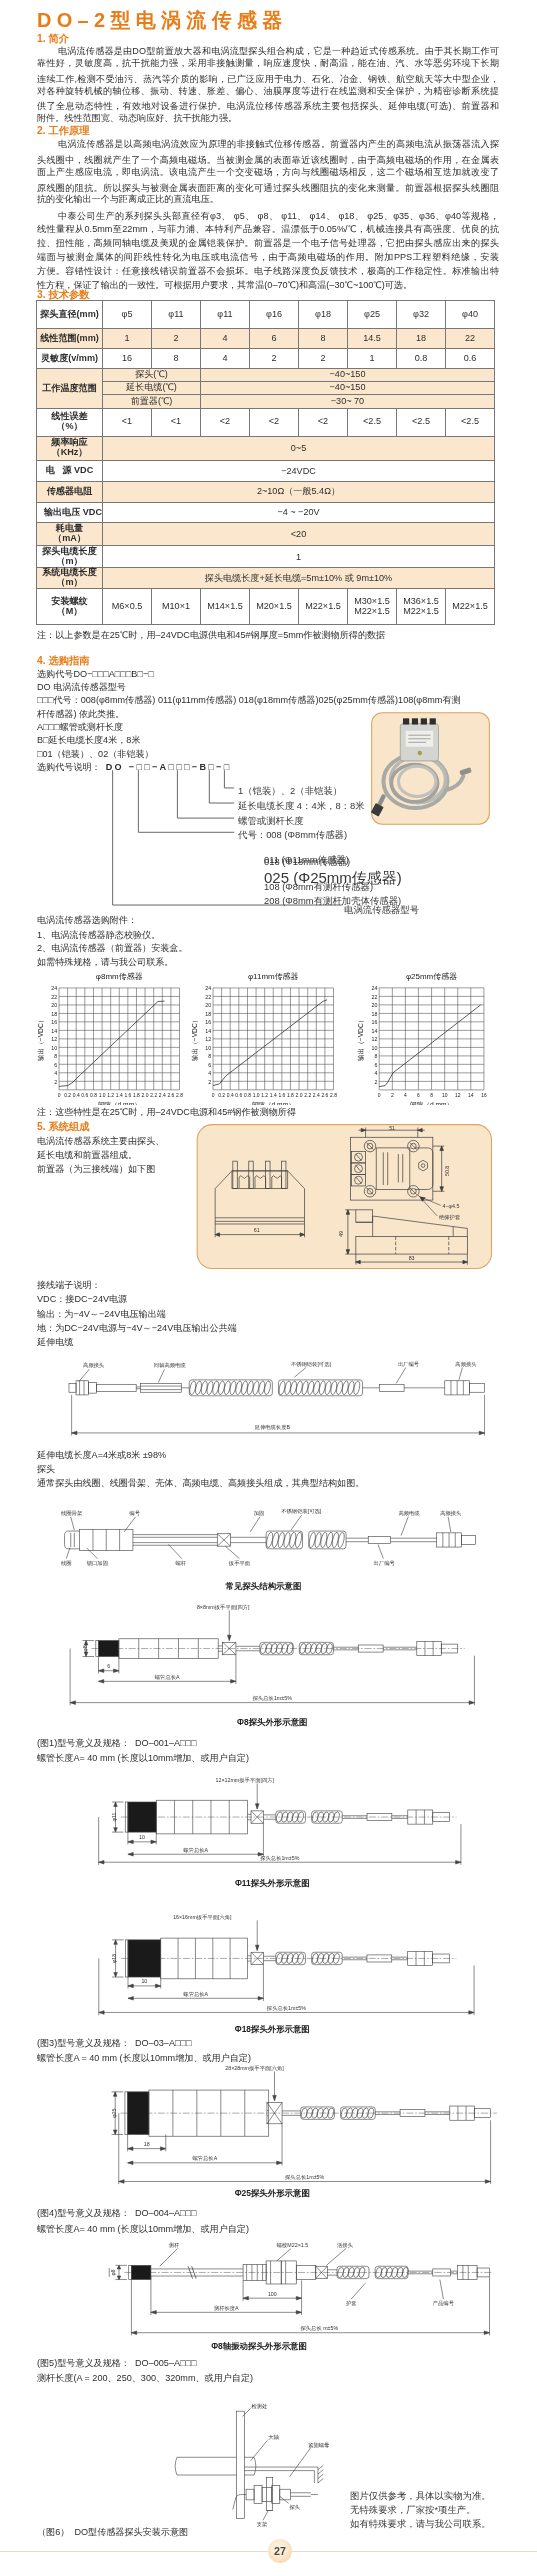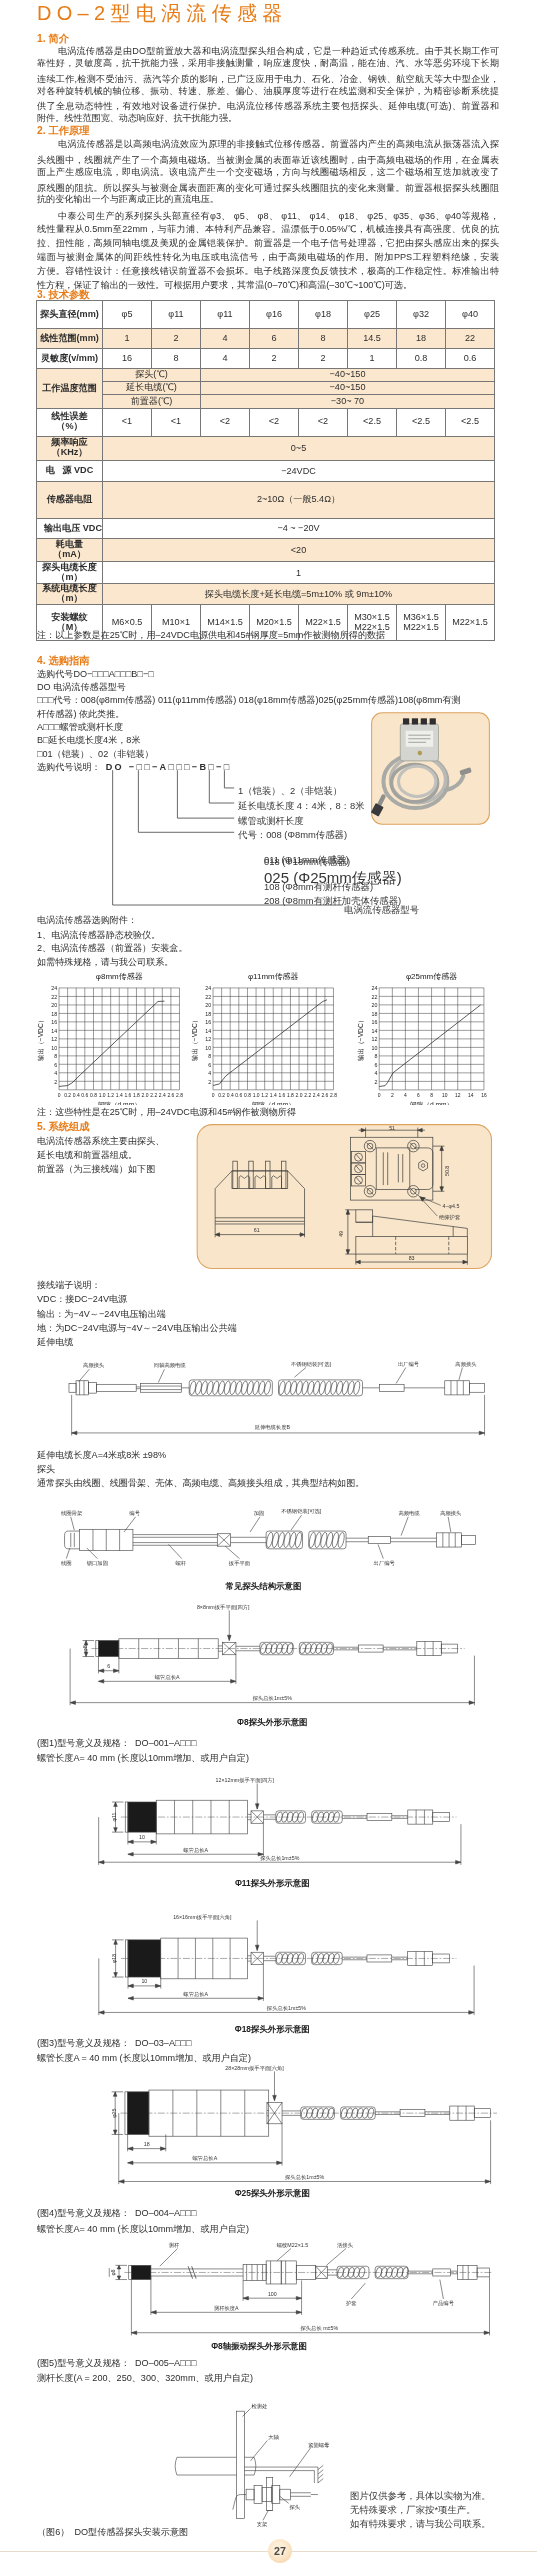--- a/index.html
+++ b/index.html
@@ -8,21 +8,21 @@
 .ln{position:absolute;left:37px;width:462px;font-size:9.1px;line-height:14px;white-space:nowrap;color:#2d2d2d;}
 .jl{text-align:justify;text-align-last:justify;white-space:normal!important;}
 .hd{position:absolute;left:37px;font-size:10.3px;font-weight:bold;color:#e87c17;white-space:nowrap;}
 svg{position:absolute;}
 table{border-collapse:collapse;}
 td{padding:0;}
 </style>
 </head>
 <body>
 
-<div class="abs" style="left:37px;top:0;font-size:20px;font-weight:normal;color:#e87c17;letter-spacing:5.3px;">DO–2型电涡流传感器</div>
+<div class="abs" style="left:37px;top:7px;font-size:20px;font-weight:bold;color:#e87c17;letter-spacing:5.3px;">DO–2型电涡流传感器</div>
 
 <div class="hd" style="top:32px;">1. 简介</div>
 
 <div id="p1">
 <div class="ln jl" style="top:44px;left:58px;width:441px;">电涡流传感器是由DO型前置放大器和电涡流型探头组合构成，它是一种趋近式传感系统。由于其长期工作可</div>
 <div class="ln jl" style="top:56px;">靠性好，灵敏度高，抗干扰能力强，采用非接触测量，响应速度快，耐高温，能在油、汽、水等恶劣环境下长期</div>
 <div class="ln jl" style="top:72px;">连续工作,检测不受油污、蒸汽等介质的影响，已广泛应用于电力、石化、冶金、钢铁、航空航天等大中型企业，</div>
 <div class="ln jl" style="top:84px;">对各种旋转机械的轴位移、振动、转速、胀差、偏心、油膜厚度等进行在线监测和安全保护，为精密诊断系统提</div>
 <div class="ln jl" style="top:99px;">供了全息动态特性，有效地对设备进行保护。电涡流位移传感器系统主要包括探头、延伸电缆(可选)、前置器和</div>
 <div class="ln" style="top:111px;">附件。线性范围宽、动态响应好、抗干扰能力强。</div>
@@ -121,21 +121,21 @@
           <td style="border:0.9px solid #777;text-align:center;line-height:9.8px;">&lt;2.5</td>
         </tr>
         <tr style="height:24px;background:#fbe7cd;margin-top:34px;">
           <td style="border:0.9px solid #777;text-align:center;font-weight:bold;line-height:9.8px;">频率响应<br>（KHz）</td>
           <td colspan="8" style="border:0.9px solid #777;text-align:center;">0~5</td>
         </tr>
         <tr style="height:21px;background:#fff;">
           <td style="border:0.9px solid #777;text-align:center;font-weight:bold;line-height:9.8px;">电&nbsp;&nbsp;&nbsp;源 VDC</td>
           <td colspan="8" style="border:0.9px solid #777;text-align:center;">−24VDC</td>
         </tr>
-        <tr style="height:37px;background:#fbe7cd;padding-left:15px;">
+        <tr style="height:21px;background:#fbe7cd;padding-left:15px;">
           <td style="border:0.9px solid #777;text-align:center;font-weight:bold;line-height:9.8px;">传感器电阻</td>
           <td colspan="8" style="border:0.9px solid #777;text-align:center;">2~10Ω（一般5.4Ω）</td>
         </tr>
         <tr style="height:20.4px;background:#fff;">
           <td style="border:0.9px solid #777;text-align:right;font-weight:bold;line-height:9.8px;margin-top:18px;">输出电压 VDC</td>
           <td colspan="8" style="border:0.9px solid #777;text-align:center;">−4 ~ −20V</td>
         </tr>
         <tr style="height:23px;background:#fbe7cd;">
           <td style="border:0.9px solid #777;text-align:center;font-weight:bold;line-height:9.8px;">耗电量<br>（mA）</td>
           <td colspan="8" style="border:0.9px solid #777;text-align:center;">&lt;20</td>

